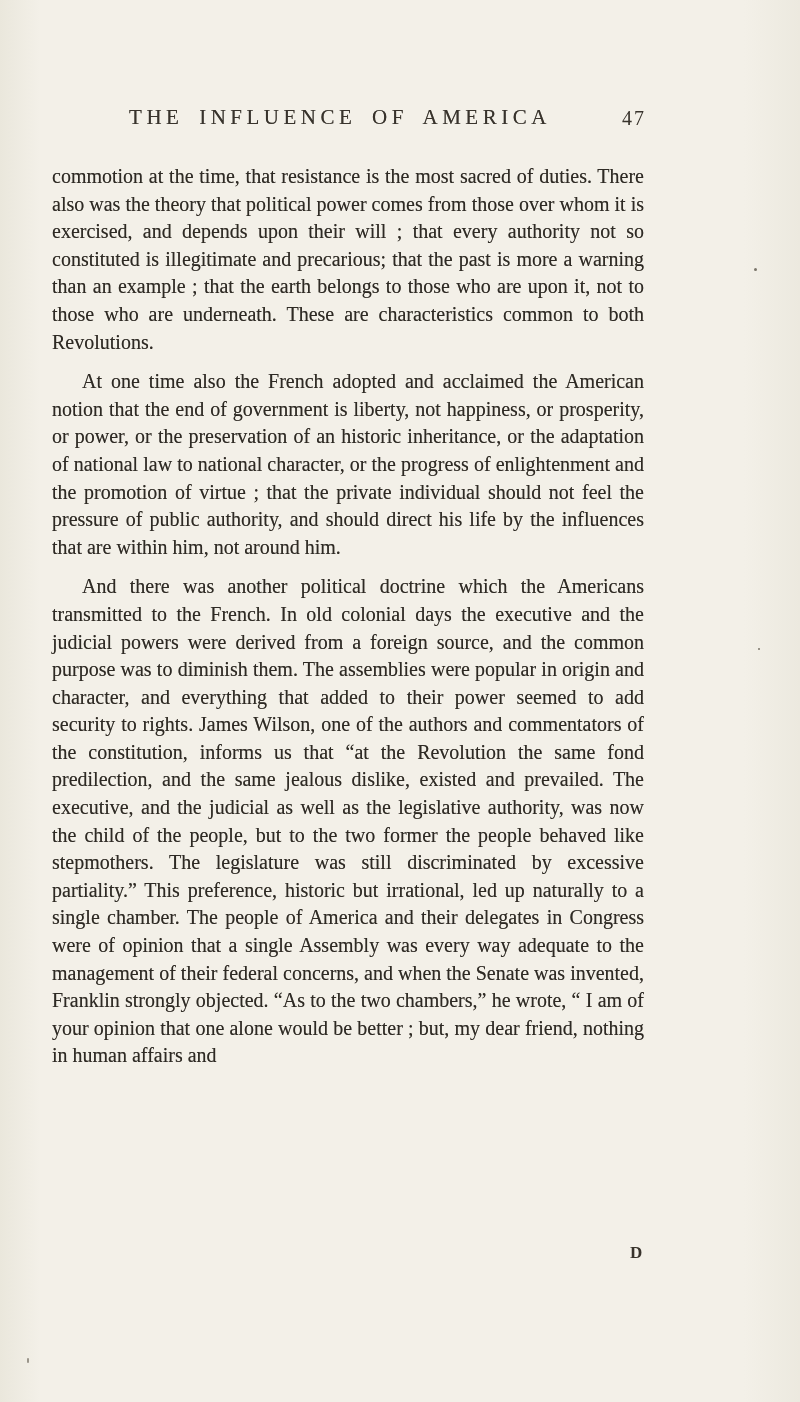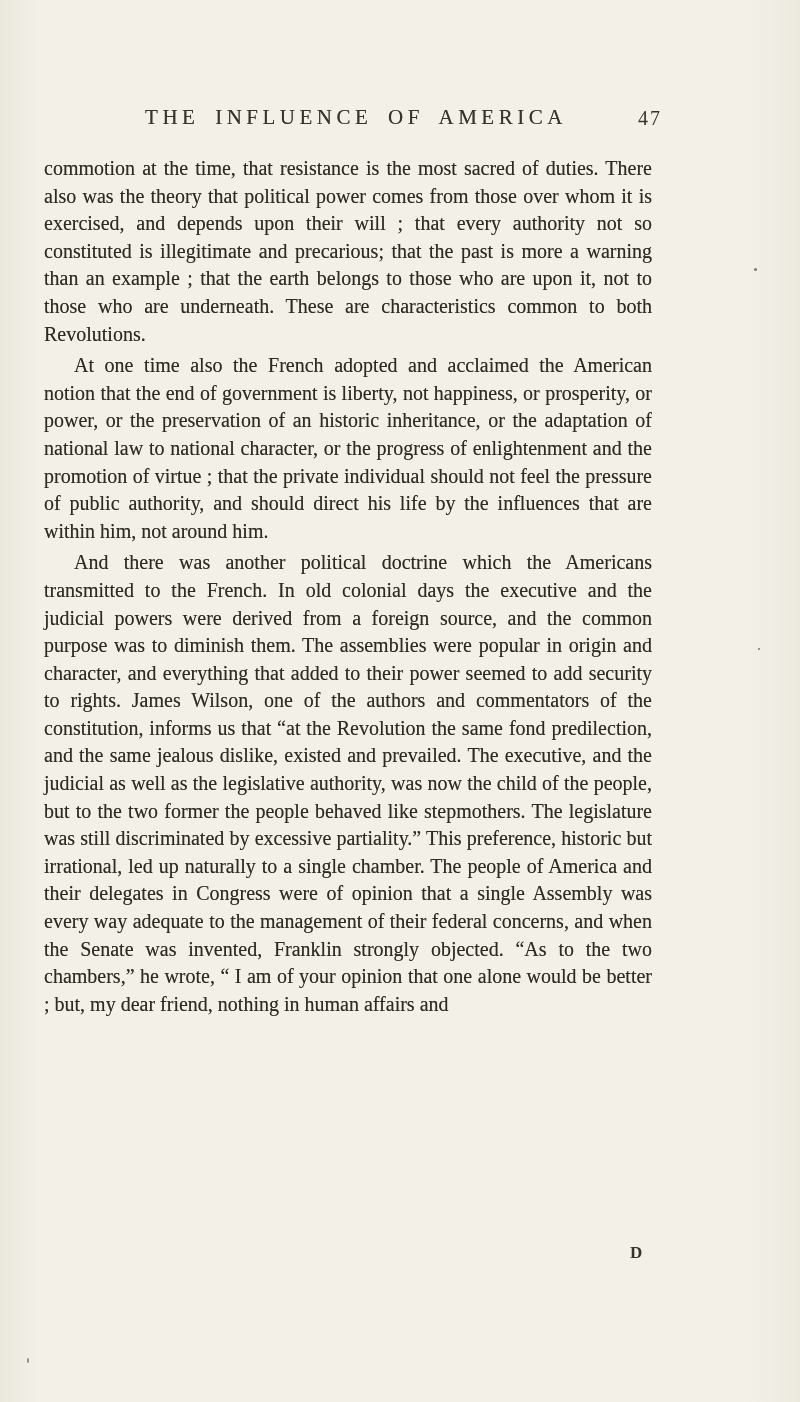--- a/index.html
+++ b/index.html
@@ -19,21 +19,21 @@
       position: absolute;
       inset: 0;
       background: linear-gradient(90deg,
         #eae7dc 0%,
         #f3f0e8 5%,
         #f3f0e8 93%,
         #ece9df 100%);
     }
     .header {
       position: absolute;
-      left: 48px;
+      left: 32px;
       top: 105px;
       width: 616px;
       height: 30px;
     }
     .running-title {
       display: block;
       text-align: center;
       font-size: 21px;
       letter-spacing: 4.5px;
       word-spacing: 6px;
@@ -53,21 +53,21 @@
       left: 40px;
       top: 151px;
       width: 616px;
       font-size: 20px;
       line-height: 27.6px;
       text-align: justify;
       color: #2e2a24;
       text-shadow: 0 0 0.5px rgba(46,42,36,0.5);
     }
     .page-body p {
-      margin: 4px;
+      margin: 12px;
       text-indent: 30px;
     }
     .page-body p.no-indent {
       text-indent: 0;
     }
     .signature-mark {
       position: absolute;
       left: 630px;
       top: 1243px;
       font-size: 17px;

